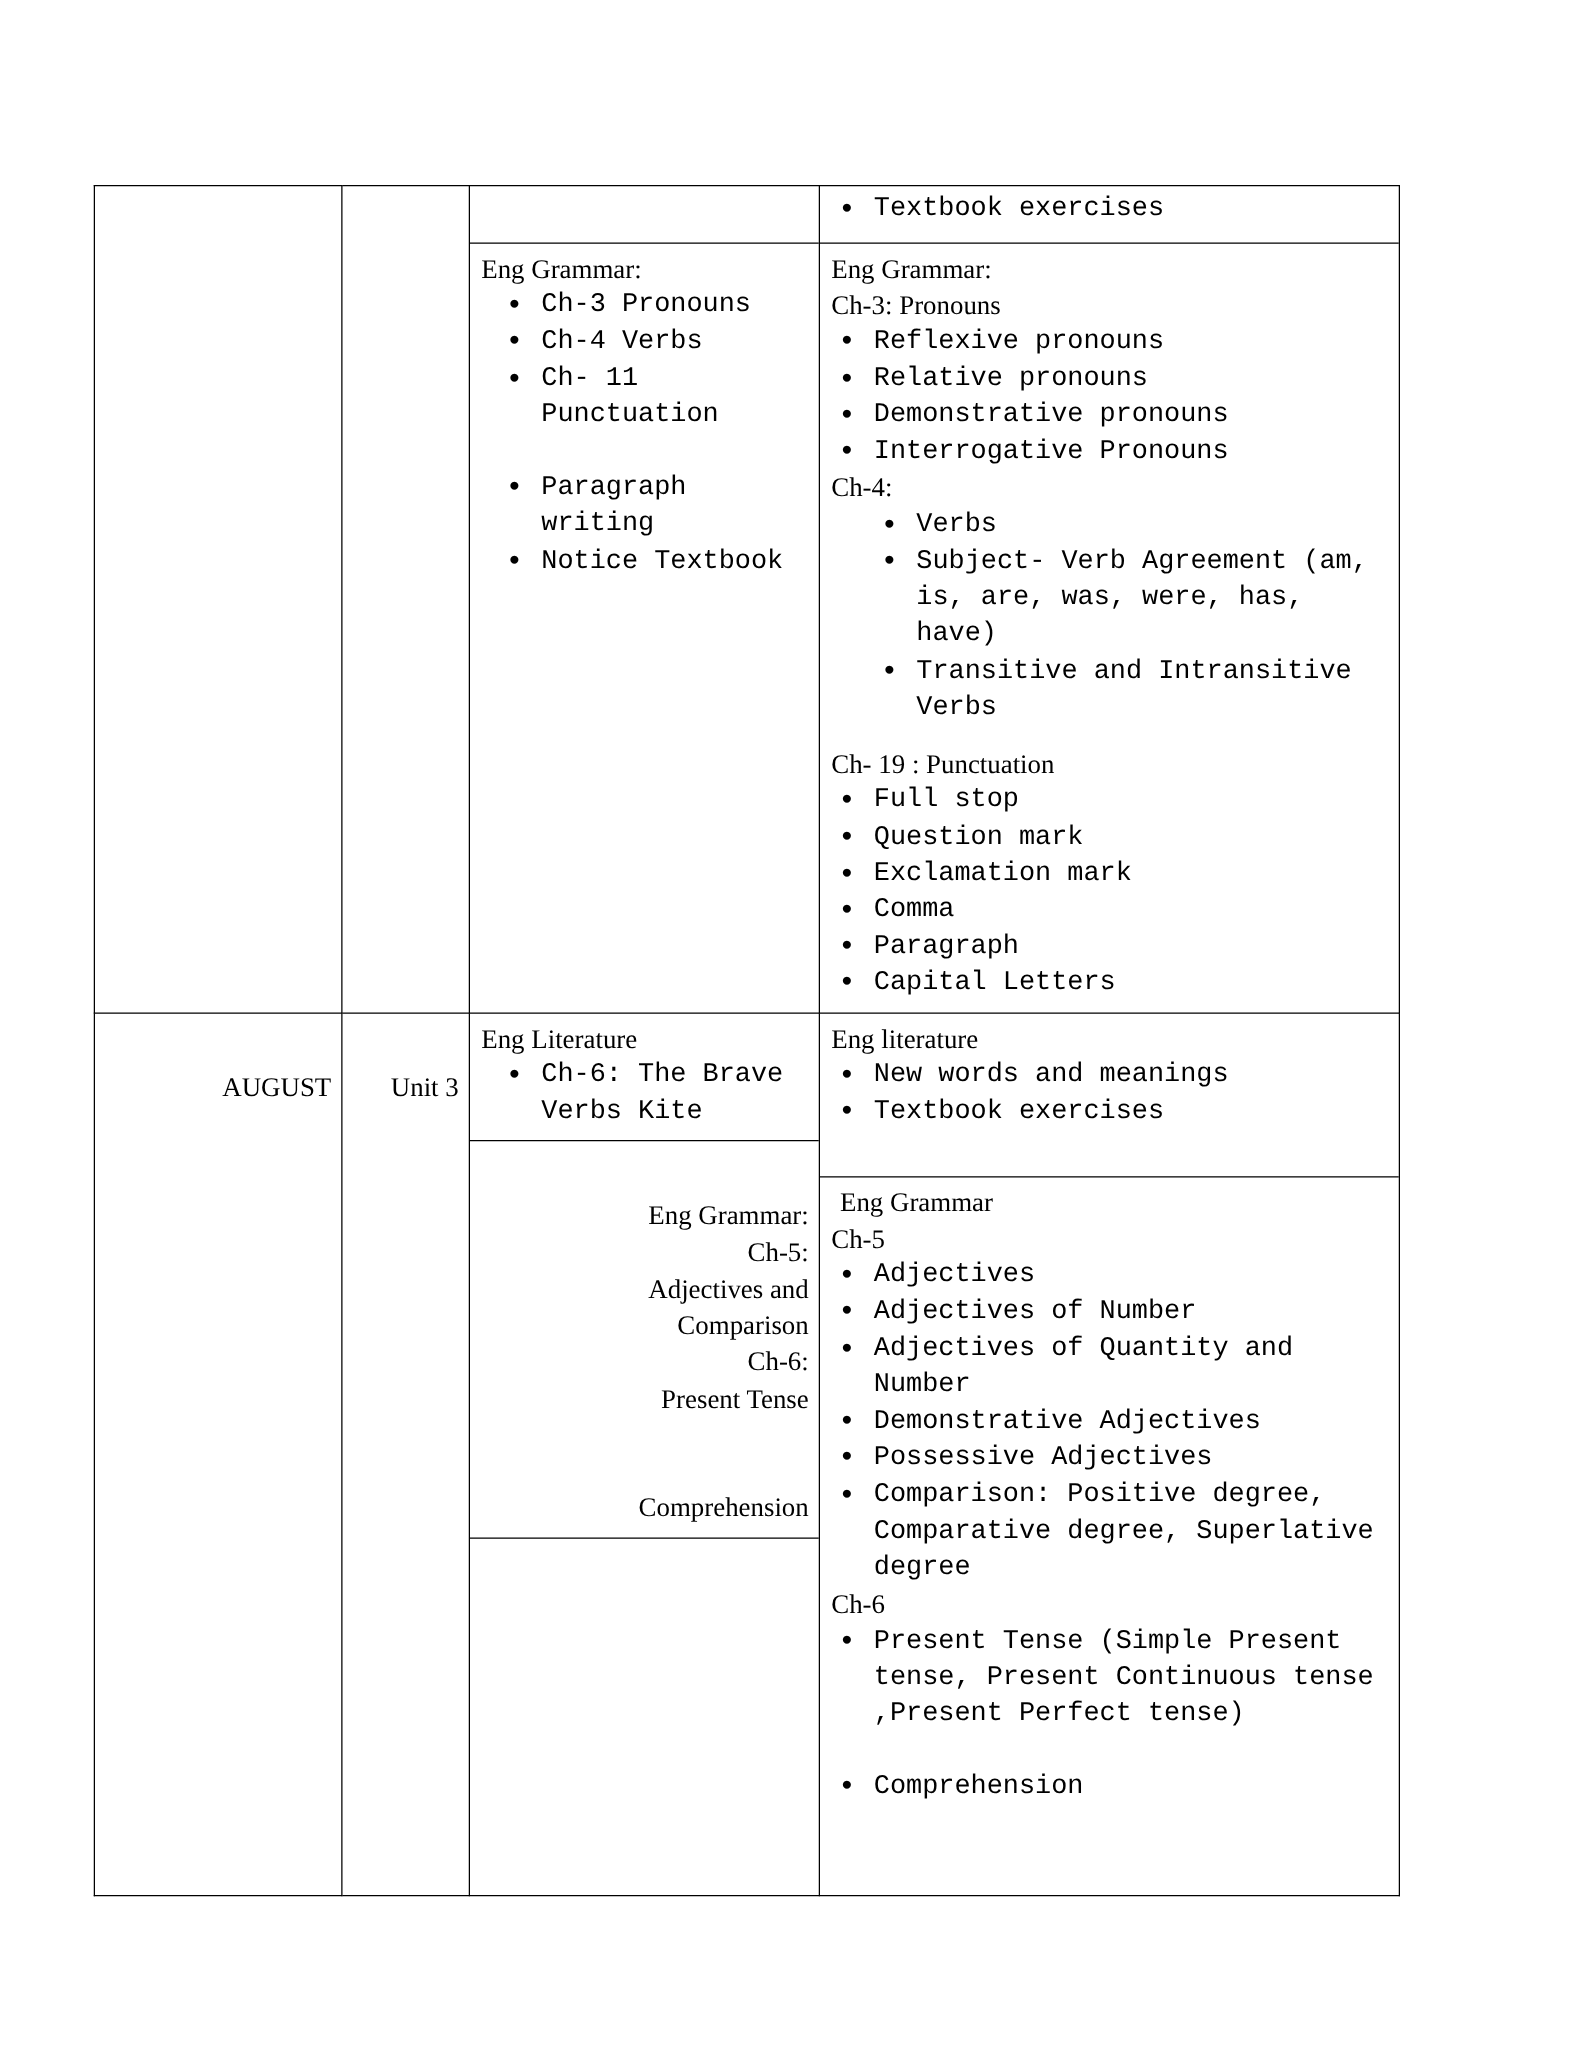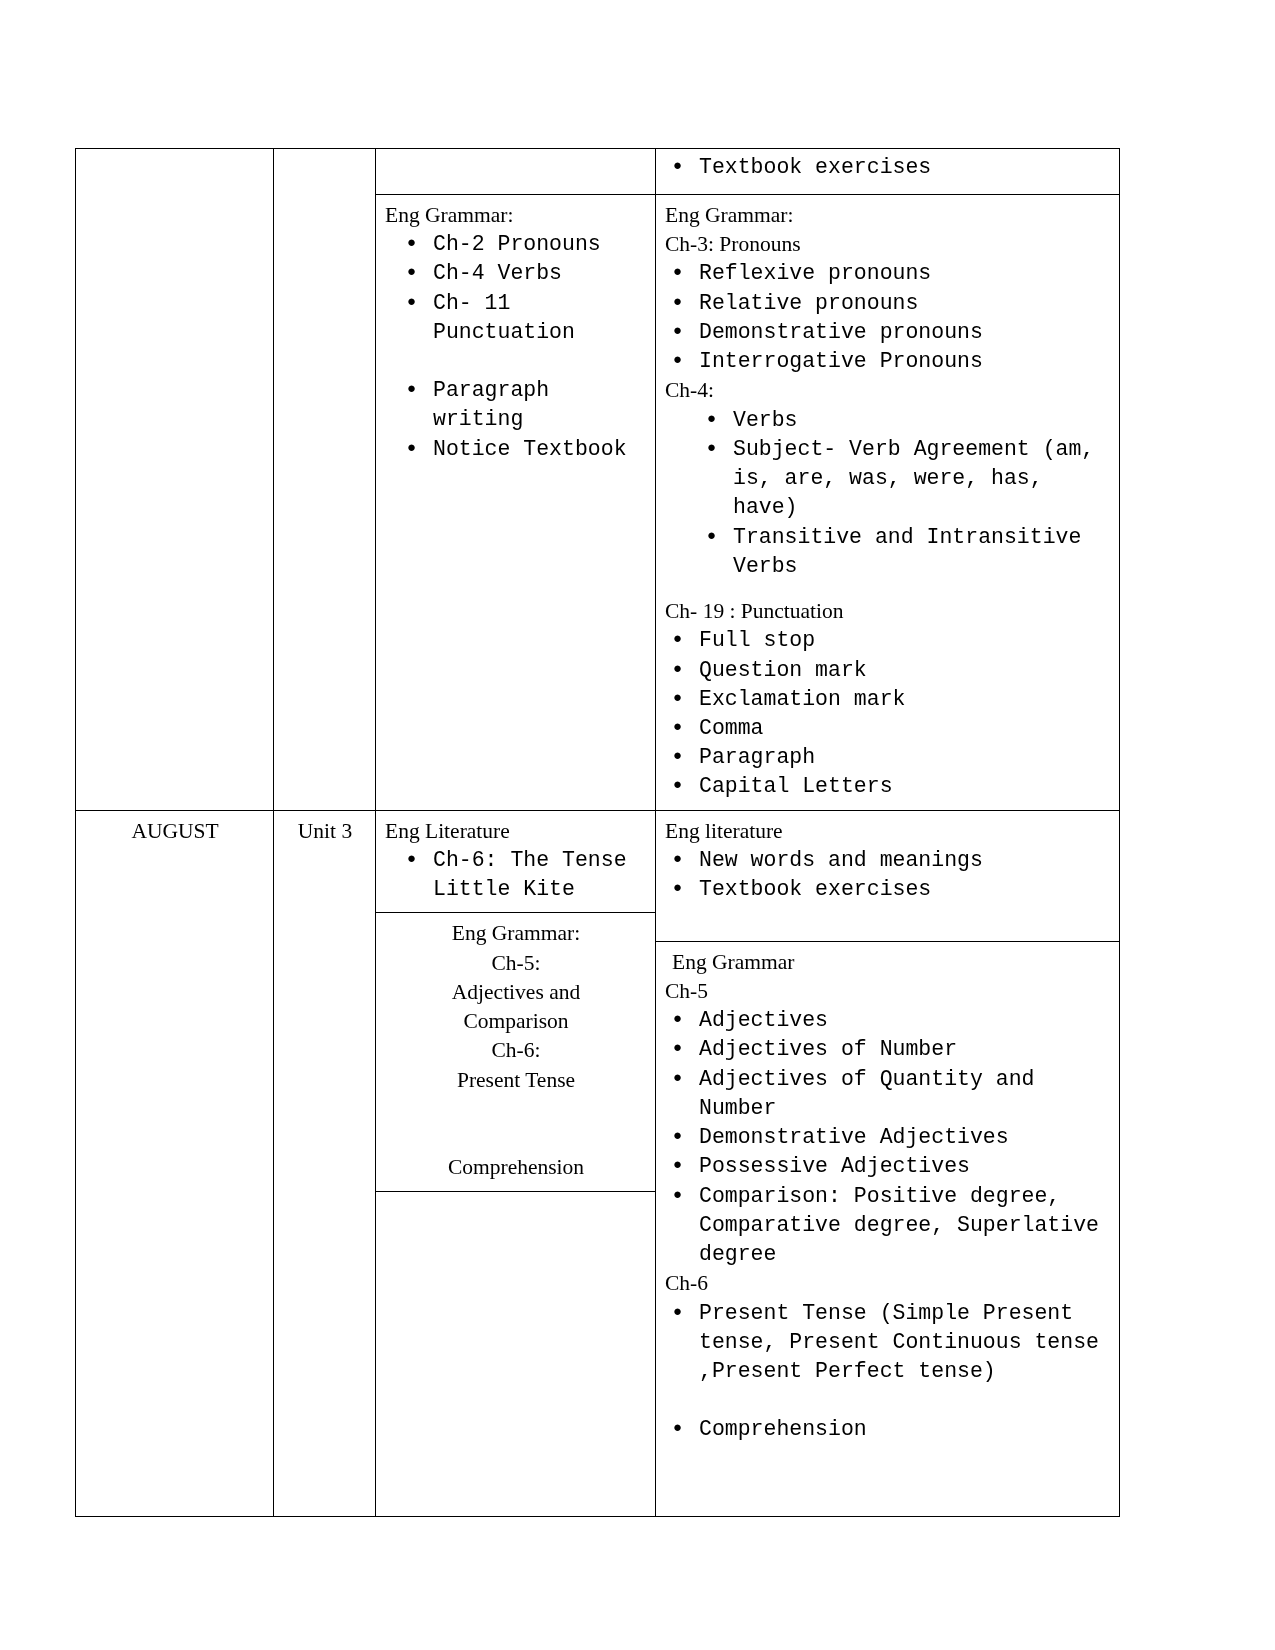--- a/index.html
+++ b/index.html
@@ -93,21 +93,21 @@
   ul.bl.indent > li { padding-left: 68px; }
   ul.bl.indent > li.has-bullet::before { left: 42px; }
 
   
   ul.bl.mid > li { padding-left: 48px; }
   ul.bl.mid > li.has-bullet::before { left: 22px; }
 
   .spacer-line { height: 29px; }
   .spacer-half { height: 16px; }
 
-  .centered { text-align: center; }
+  .centered { text-align: right; margin-top: 39px; }
   .lead-space { padding-left: 7px; }
 </style>
 </head>
 <body>
 
 <div class="page">
 
   <table class="syllabus">
     <colgroup>
       <col class="c-month">
@@ -133,21 +133,21 @@
               <tr>
                 <td style="height:45px;">
                   <div class="pad">&nbsp;</div>
                 </td>
               </tr>
               <tr>
                 <td>
                   <div class="pad">
                     <div class="line">Eng Grammar:</div>
                     <ul class="bl mid">
-                      <li class="has-bullet">Ch-2 Pronouns</li>
+                      <li class="has-bullet">Ch-3 Pronouns</li>
                       <li class="has-bullet">Ch-4 Verbs</li>
                       <li class="has-bullet">Ch- 11 Punctuation</li>
                     </ul>
                     <div class="spacer-line"></div>
                     <ul class="bl mid">
                       <li class="has-bullet">Paragraph writing</li>
                       <li class="has-bullet">Notice Textbook</li>
                     </ul>
                   </div>
                 </td>
@@ -214,21 +214,21 @@
         </td>
 
         <td>
           <table class="inner">
             <tbody>
               <tr>
                 <td style="height:85px;">
                   <div class="pad">
                     <div class="line">Eng Literature</div>
                     <ul class="bl mid">
-                      <li class="has-bullet">Ch-6: The Tense Little Kite</li>
+                      <li class="has-bullet">Ch-6: The Brave Verbs Kite</li>
                     </ul>
                   </div>
                 </td>
               </tr>
               <tr>
                 <td style="height:232px;">
                   <div class="pad centered">
                     <div class="line">Eng Grammar:</div>
                     <div class="line">Ch-5:</div>
                     <div class="line">Adjectives and</div>

